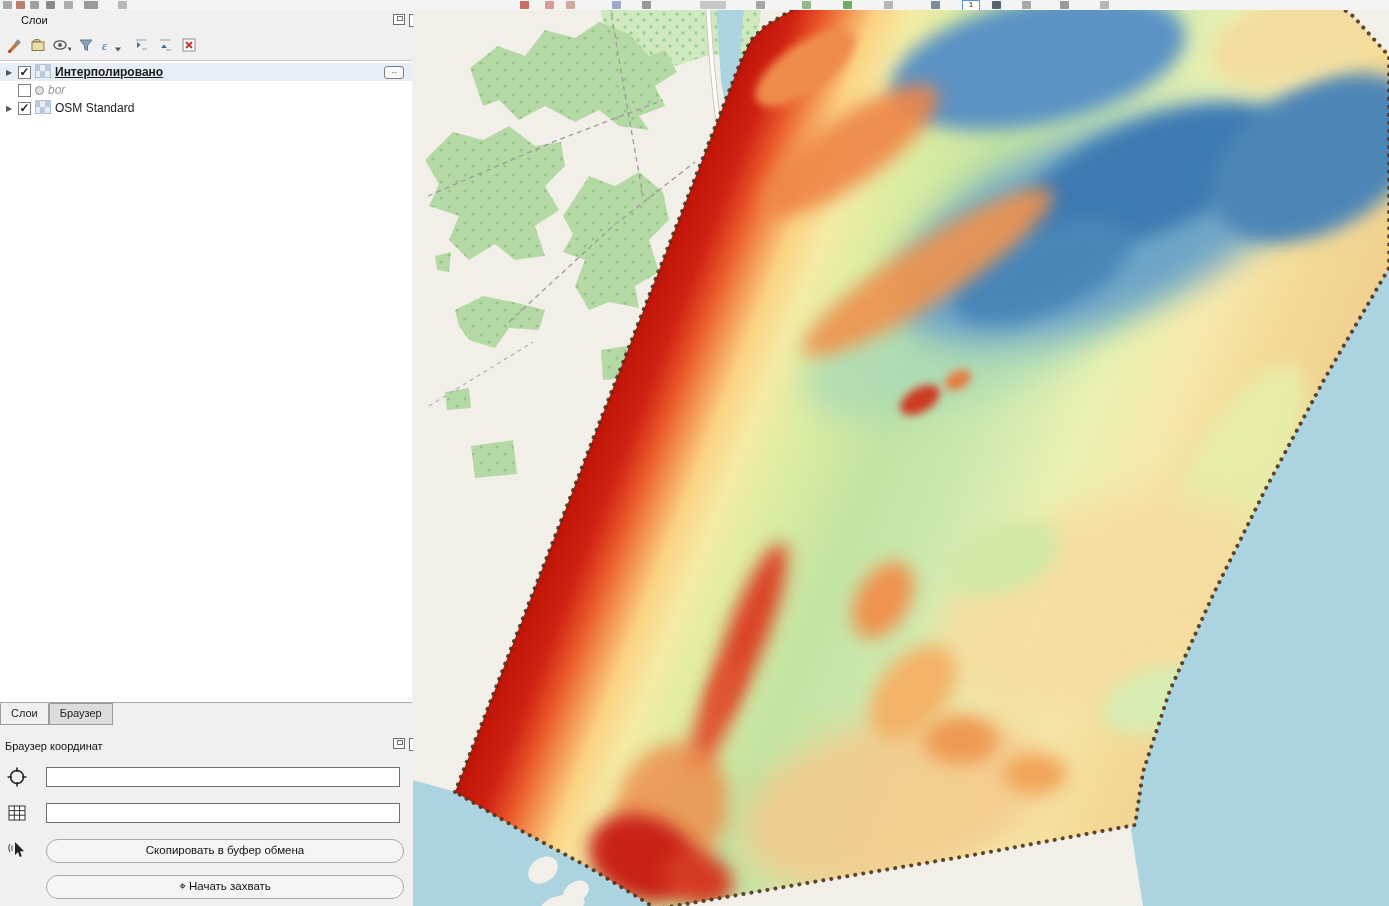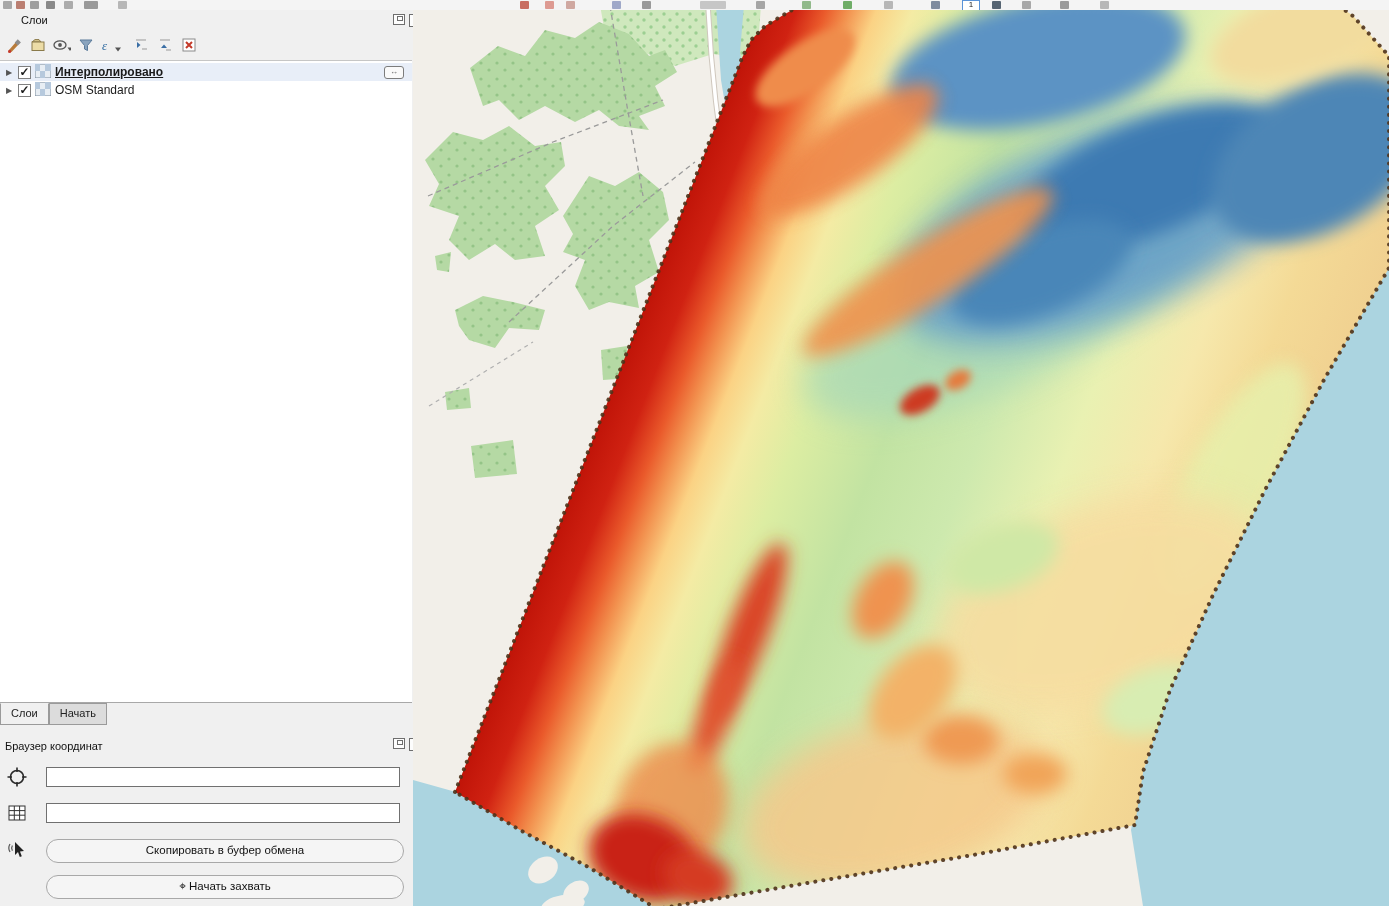--- a/index.html
+++ b/index.html
@@ -163,37 +163,43 @@
               <rect width="16" height="14" fill="#e8eef4" stroke="#7a8a9a"></rect>
               <rect x="0" y="0" width="5" height="7" fill="#b6c9dd"></rect>
               <rect x="10" y="0" width="6" height="7" fill="#b6c9dd"></rect>
               <rect x="5" y="7" width="5" height="7" fill="#b6c9dd"></rect>
             </svg>
         </span>
         <span class="lyr-label">Интерполировано</span>
         <span class="extent-ind">↔</span>
       </div>
       <div class="row">
+        <span class="spacer"></span>
+        <span class="checkbox"></span>
+        <span class="pt-sym pt-gray"></span>
+        <span class="lyr-label muted">bor</span>
+      </div>
+      <div class="row">
         <span class="expander">▶</span>
         <span class="checkbox checked"></span>
         <span>
           <svg width="16" height="14">
               <rect width="16" height="14" fill="#e8eef4" stroke="#7a8a9a"></rect>
               <rect x="0" y="0" width="5" height="7" fill="#b6c9dd"></rect>
               <rect x="10" y="0" width="6" height="7" fill="#b6c9dd"></rect>
               <rect x="5" y="7" width="5" height="7" fill="#b6c9dd"></rect>
             </svg>
         </span>
         <span class="lyr-label">OSM Standard</span>
       </div>
     </div>
 
     <div class="tabbar">
       <div class="tab active">Слои</div>
-      <div class="tab">Начать</div>
+      <div class="tab">Браузер</div>
     </div>
 
     <div class="cc-header">
       <span class="panel-title">Браузер координат</span>
       <span class="hdr-btns" style="top:2px">
         <span class="float-btn">
             <span class="inner"></span>
           </span>
         <span class="close-btn">✕</span>
       </span>

